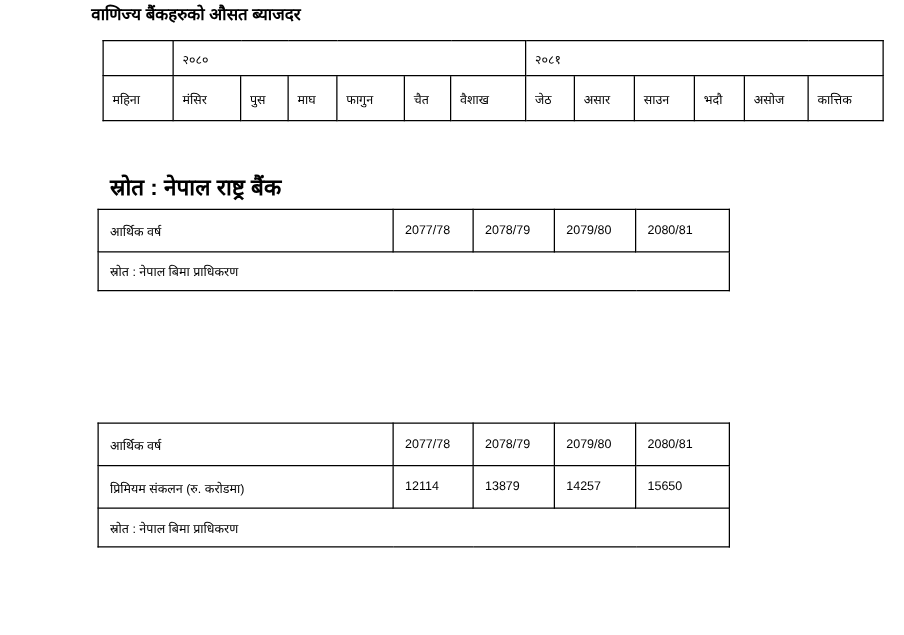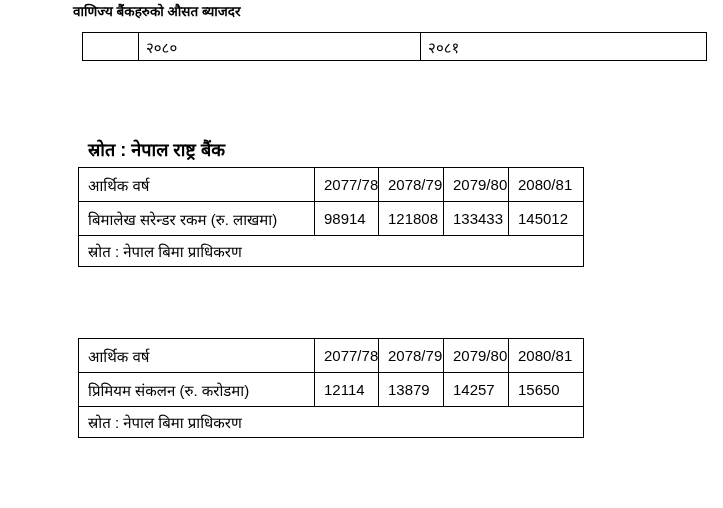--- a/index.html
+++ b/index.html
@@ -8,21 +8,21 @@
     width:723px; height:508px; position:relative; overflow:hidden;
     font-family:"Liberation Sans","DejaVu Sans",sans-serif;
     color:#000000;
   }
   .doc-title {
     position:absolute; left:73px; top:2px;
     font-size:13.5px; font-weight:bold; white-space:nowrap;
   }
   table {
     border-collapse:collapse; table-layout:fixed; position:absolute;
-    font-size:15px;
+    font-size:10px;
   }
   td {
     border:1px solid #000000; vertical-align:middle;
     padding:2px 4px 2px 7px; overflow:hidden; white-space:nowrap;
   }
   .src-note {
     position:absolute; left:88px; top:137px;
     font-size:18px; font-weight:bold; white-space:nowrap;
   }
   .bold { font-weight:normal; }
@@ -57,47 +57,55 @@
       <col style="width:40px">
       <col style="width:51px">
     <col style="width:60px">
   </colgroup>
   <tbody>
       <tr class="r-year">
     <td></td>
     <td colspan="6">२०८०</td>
     <td colspan="6">२०८१</td>
   </tr>
+  <tr class="r-month">
+    <td>महिना</td>
+    <td>मंसिर</td>
+    <td>पुस</td>
+    <td>माघ</td>
+    <td>फागुन</td>
+    <td>चैत</td>
+    <td>वैशाख</td>
+    <td>जेठ</td>
+    <td>असार</td>
+    <td>साउन</td>
+    <td>भदौ</td>
+    <td>असोज</td>
+    <td>कात्तिक</td>
+  </tr>
 </tbody>
   </table>
 
 <div class="src-note">स्रोत : नेपाल राष्ट्र बैंक</div>
 
 <table id="t2">
   <colgroup>
     <col style="width:236px">
       <col style="width:64px">
       <col style="width:65px">
       <col style="width:65px">
       <col style="width:75px">
   </colgroup>
   <tbody>
       <tr>
     <td class="bold">आर्थिक वर्ष</td>
     <td>2077/78</td>
     <td>2078/79</td>
     <td>2079/80</td>
     <td>2080/81</td>
-  </tr>
-  <tr>
-    <td>बिमालेख सरेन्डर रकम (रु. लाखमा)</td>
-    <td>98914</td>
-    <td>121808</td>
-    <td>133433</td>
-    <td>145012</td>
   </tr>
   <tr class="r-src">
     <td colspan="5" class="bold">स्रोत : नेपाल बिमा प्राधिकरण</td>
   </tr>
 </tbody>
   </table>
 
 <table id="t3">
   <colgroup>
     <col style="width:236px">

